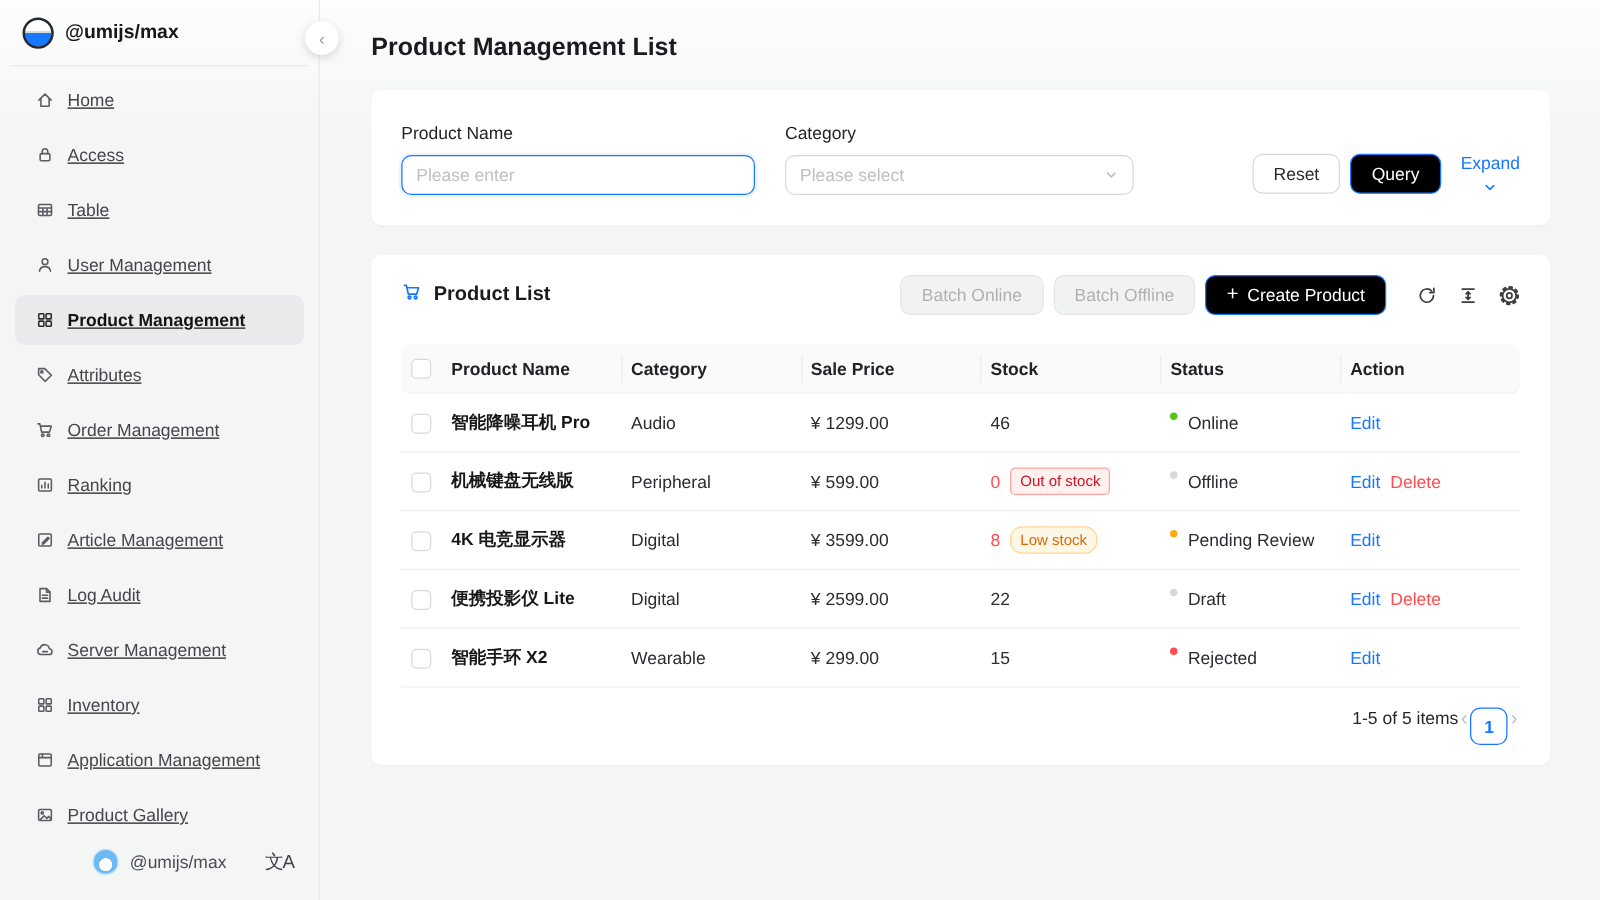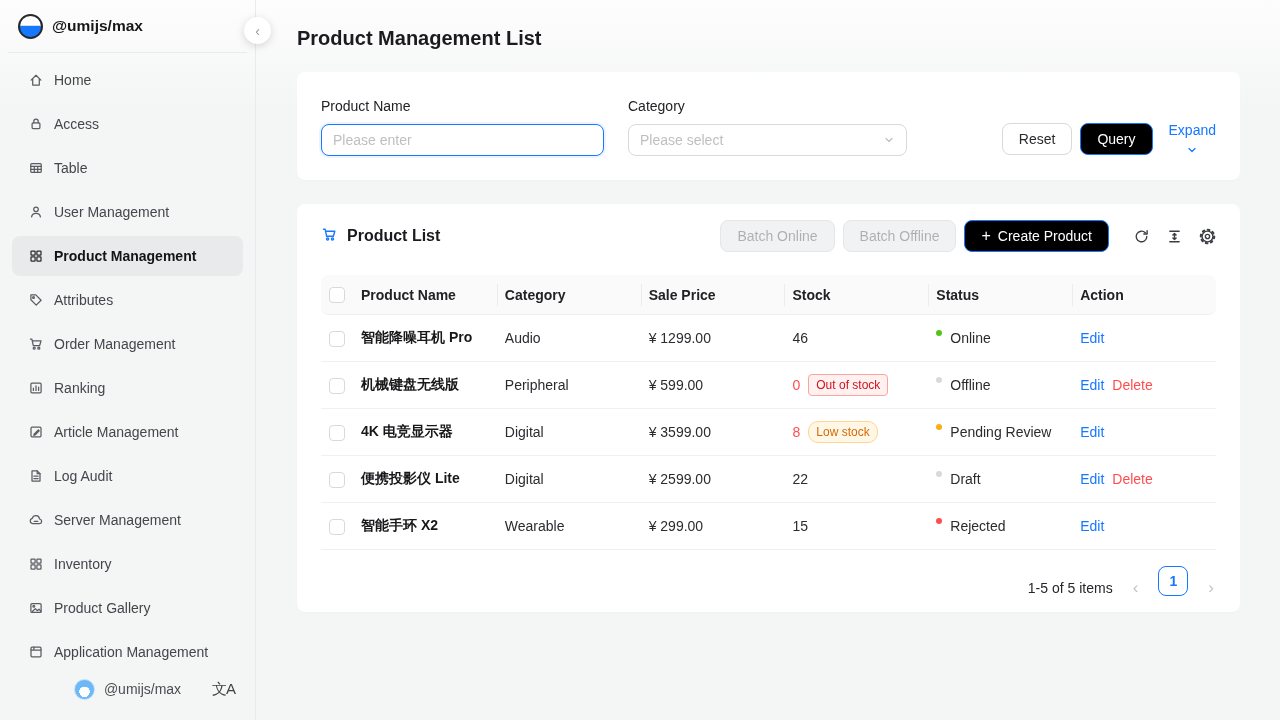--- a/index.html
+++ b/index.html
@@ -11,21 +11,21 @@
     font-size:14px;
     position:relative;
   }
   
   .sidebar { position:absolute; left:0; top:0; width:256px; height:720px; border-right:1px solid #e9eaec; }
   .logo-row { height:52px; display:flex; align-items:center; gap:9px; padding:0 18px; }
   .logo-ball { width:25px; height:25px; border-radius:50%; border:2.5px solid #26292e;
     background:linear-gradient(180deg,#ffffff 0 43%,#d9dbde 43% 49%,#1677ff 49% 100%); }
   .logo-title { font-weight:700; font-size:15.5px; color:#17171a; }
   .sidebar-divider { border-top:1px solid #ebebec; margin:0 8px; }
-  .menu { padding-top:7px; }
+  .menu { padding-top:7px;text-decoration:underline; }
   .menu-item { height:40px; margin:0 12px 4px; display:flex; align-items:center; gap:10px;
     padding:0 16px; border-radius:8px; font-size:14px; color:#43464b; cursor:pointer; }
   .menu-item .mi { display:flex; color:#5a5d62; }
   .menu-item.active { background:#e9eaeb; color:#141417; font-weight:600; }
   .menu-item.active .mi { color:#2b2b2e; }
   .mi svg { width:16px; height:16px; fill:none; stroke:currentColor; stroke-width:1.25; stroke-linecap:round; stroke-linejoin:round; }
   .sidebar-footer { position:absolute; bottom:10px; left:0; right:0; height:42px; display:flex; align-items:center; padding:0 18px; }
   .footer-user { margin:0 auto; display:flex; align-items:center; gap:9px; }
   .bot-avatar { width:21px; height:21px; border-radius:50%;
     background:radial-gradient(circle at 50% 62%, #ffffff 0 34%, #6db9f7 35% 100%);
@@ -76,21 +76,21 @@
   td { height:47px; padding:0 8px; border-bottom:1px solid #f0f0f0; font-size:14px; color:#2b2b30; }
   .prod-name { font-weight:600; color:#18181b; }
   .checkbox { display:inline-block; width:16px; height:16px; border:1px solid #d9d9d9; border-radius:4px; background:#fff; cursor:pointer; vertical-align:middle; }
   .stock-cell { display:flex; align-items:center; gap:8px; }
   .tag { display:inline-block; font-size:12px; line-height:20px; padding:0 7px; border-radius:4px; border:1px solid transparent; }
   .status-cell { display:flex; align-items:flex-start; gap:8px; }
   .dot { width:6px; height:6px; border-radius:50%; flex:none; }
   .link { color:#1677ff; cursor:pointer; text-decoration:none; }
   .link-danger { color:#ff4d4f; cursor:pointer; text-decoration:none; margin-left:8px; }
   
-  .pagination { display:flex; justify-content:flex-end; align-items:flex-end; gap:18px; margin-top:16px; padding-bottom:4px; }
+  .pagination { display:flex; justify-content:flex-end; align-items:flex-start; gap:0; margin-top:16px; padding-bottom:4px; }
   .page-total { color:#26262b; }
   .page-arrow { color:rgba(0,0,0,0.25); font-size:17px; line-height:1; cursor:default; padding:0 2px; }
   .page-num { width:30px; height:30px; border:1.5px solid #1677ff; border-radius:8px; background:#fff;
     color:#1677ff; font-weight:600; display:flex; align-items:center; justify-content:center; cursor:pointer; }
 </style>
 </head>
 <body>
 
 <aside class="sidebar">
   <div class="logo-row">
@@ -207,35 +207,35 @@
             <rect x="8.9" y="3" width="4.1" height="4.1" rx=".6"></rect>
             <rect x="3" y="8.9" width="4.1" height="4.1" rx=".6"></rect>
             <rect x="8.9" y="8.9" width="4.1" height="4.1" rx=".6"></rect>
           </svg>
         </span>
       <span>Inventory</span>
     </div>
     <div class="menu-item">
       <span class="mi">
           <svg viewBox="0 0 16 16">
+            <rect x="3" y="3.2" width="10" height="9.6" rx="1"></rect>
+            <path d="M3 6.1h10M5.9 3.2v2.9"></path>
+          </svg>
+        </span>
+      <span>Application Management</span>
+    </div>
+    <div class="menu-item">
+      <span class="mi">
+          <svg viewBox="0 0 16 16">
             <rect x="2.9" y="3.6" width="10.2" height="8.8" rx="1"></rect>
             <circle cx="5.8" cy="6.3" r=".9"></circle>
             <path d="M4.4 11.5l2.9-2.9 2.1 2.1 1.6-1.6 2.1 2.4"></path>
           </svg>
         </span>
       <span>Product Gallery</span>
-    </div>
-    <div class="menu-item">
-      <span class="mi">
-          <svg viewBox="0 0 16 16">
-            <rect x="3" y="3.2" width="10" height="9.6" rx="1"></rect>
-            <path d="M3 6.1h10M5.9 3.2v2.9"></path>
-          </svg>
-        </span>
-      <span>Application Management</span>
     </div>
   </nav>
   <div class="sidebar-footer">
     <div class="footer-user">
       <span class="bot-avatar"></span>
       <span class="footer-name">@umijs/max</span>
     </div>
     <span class="translate-icon">文A</span>
   </div>
 </aside>

